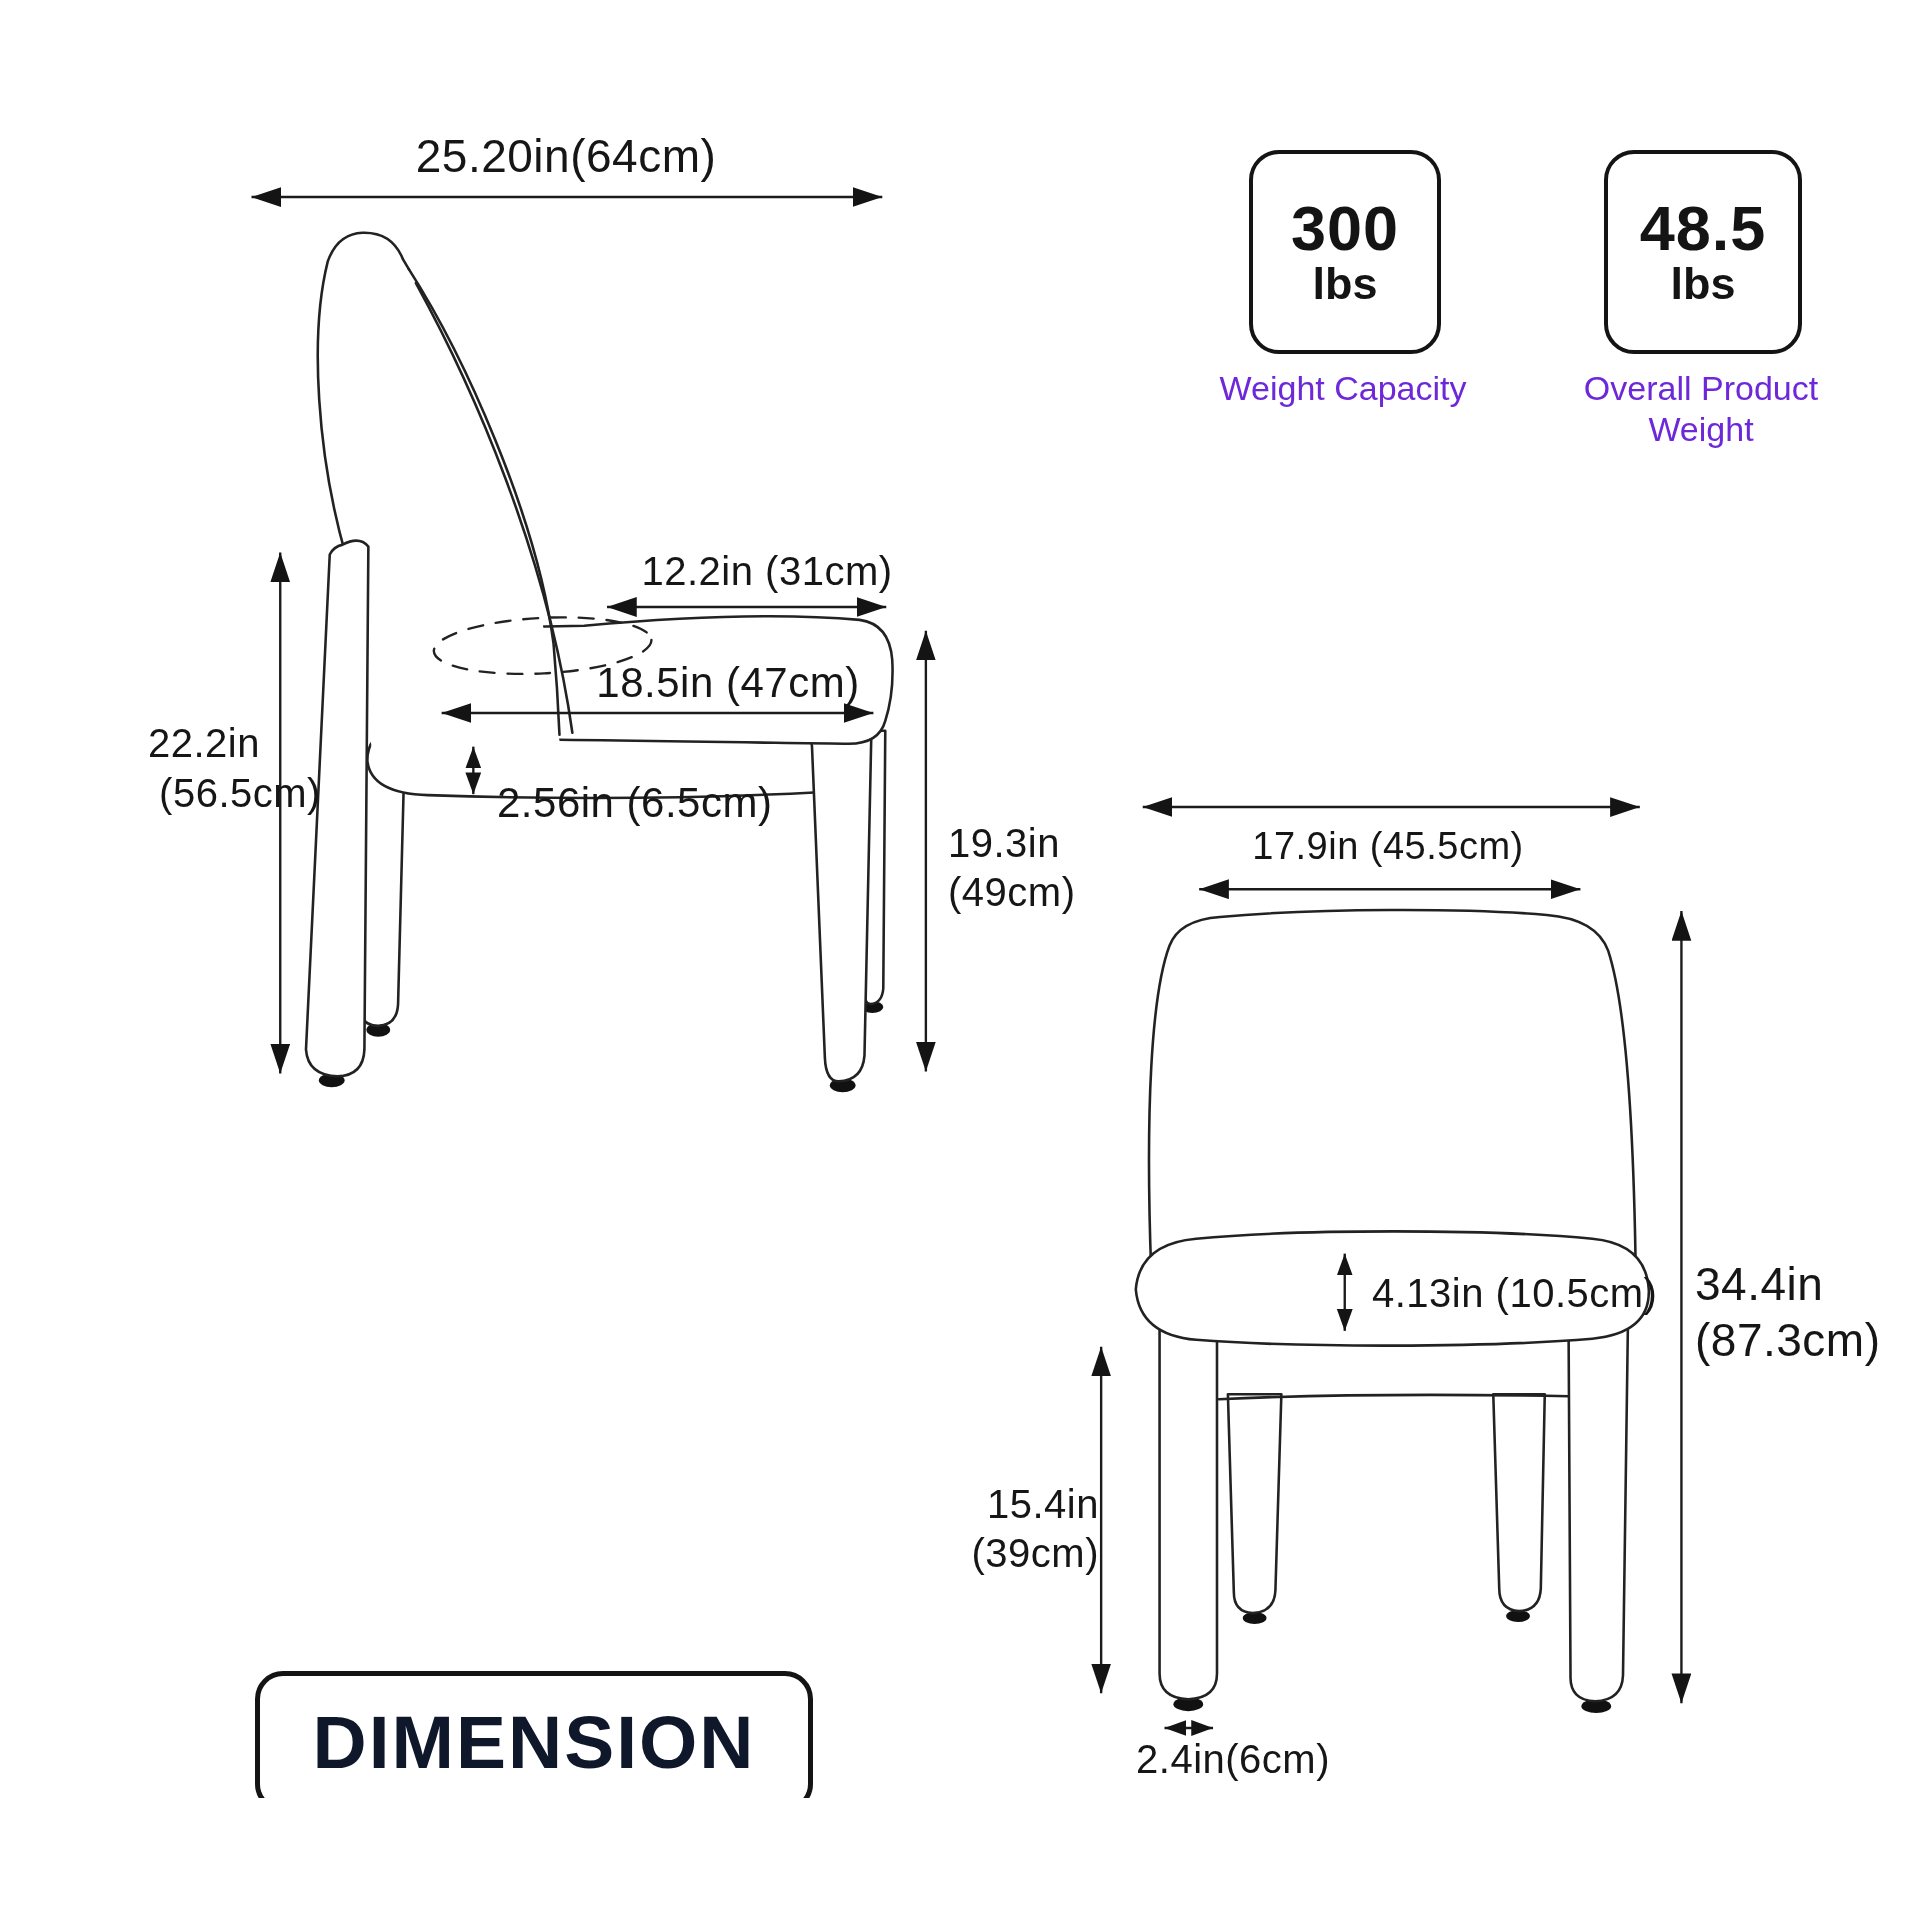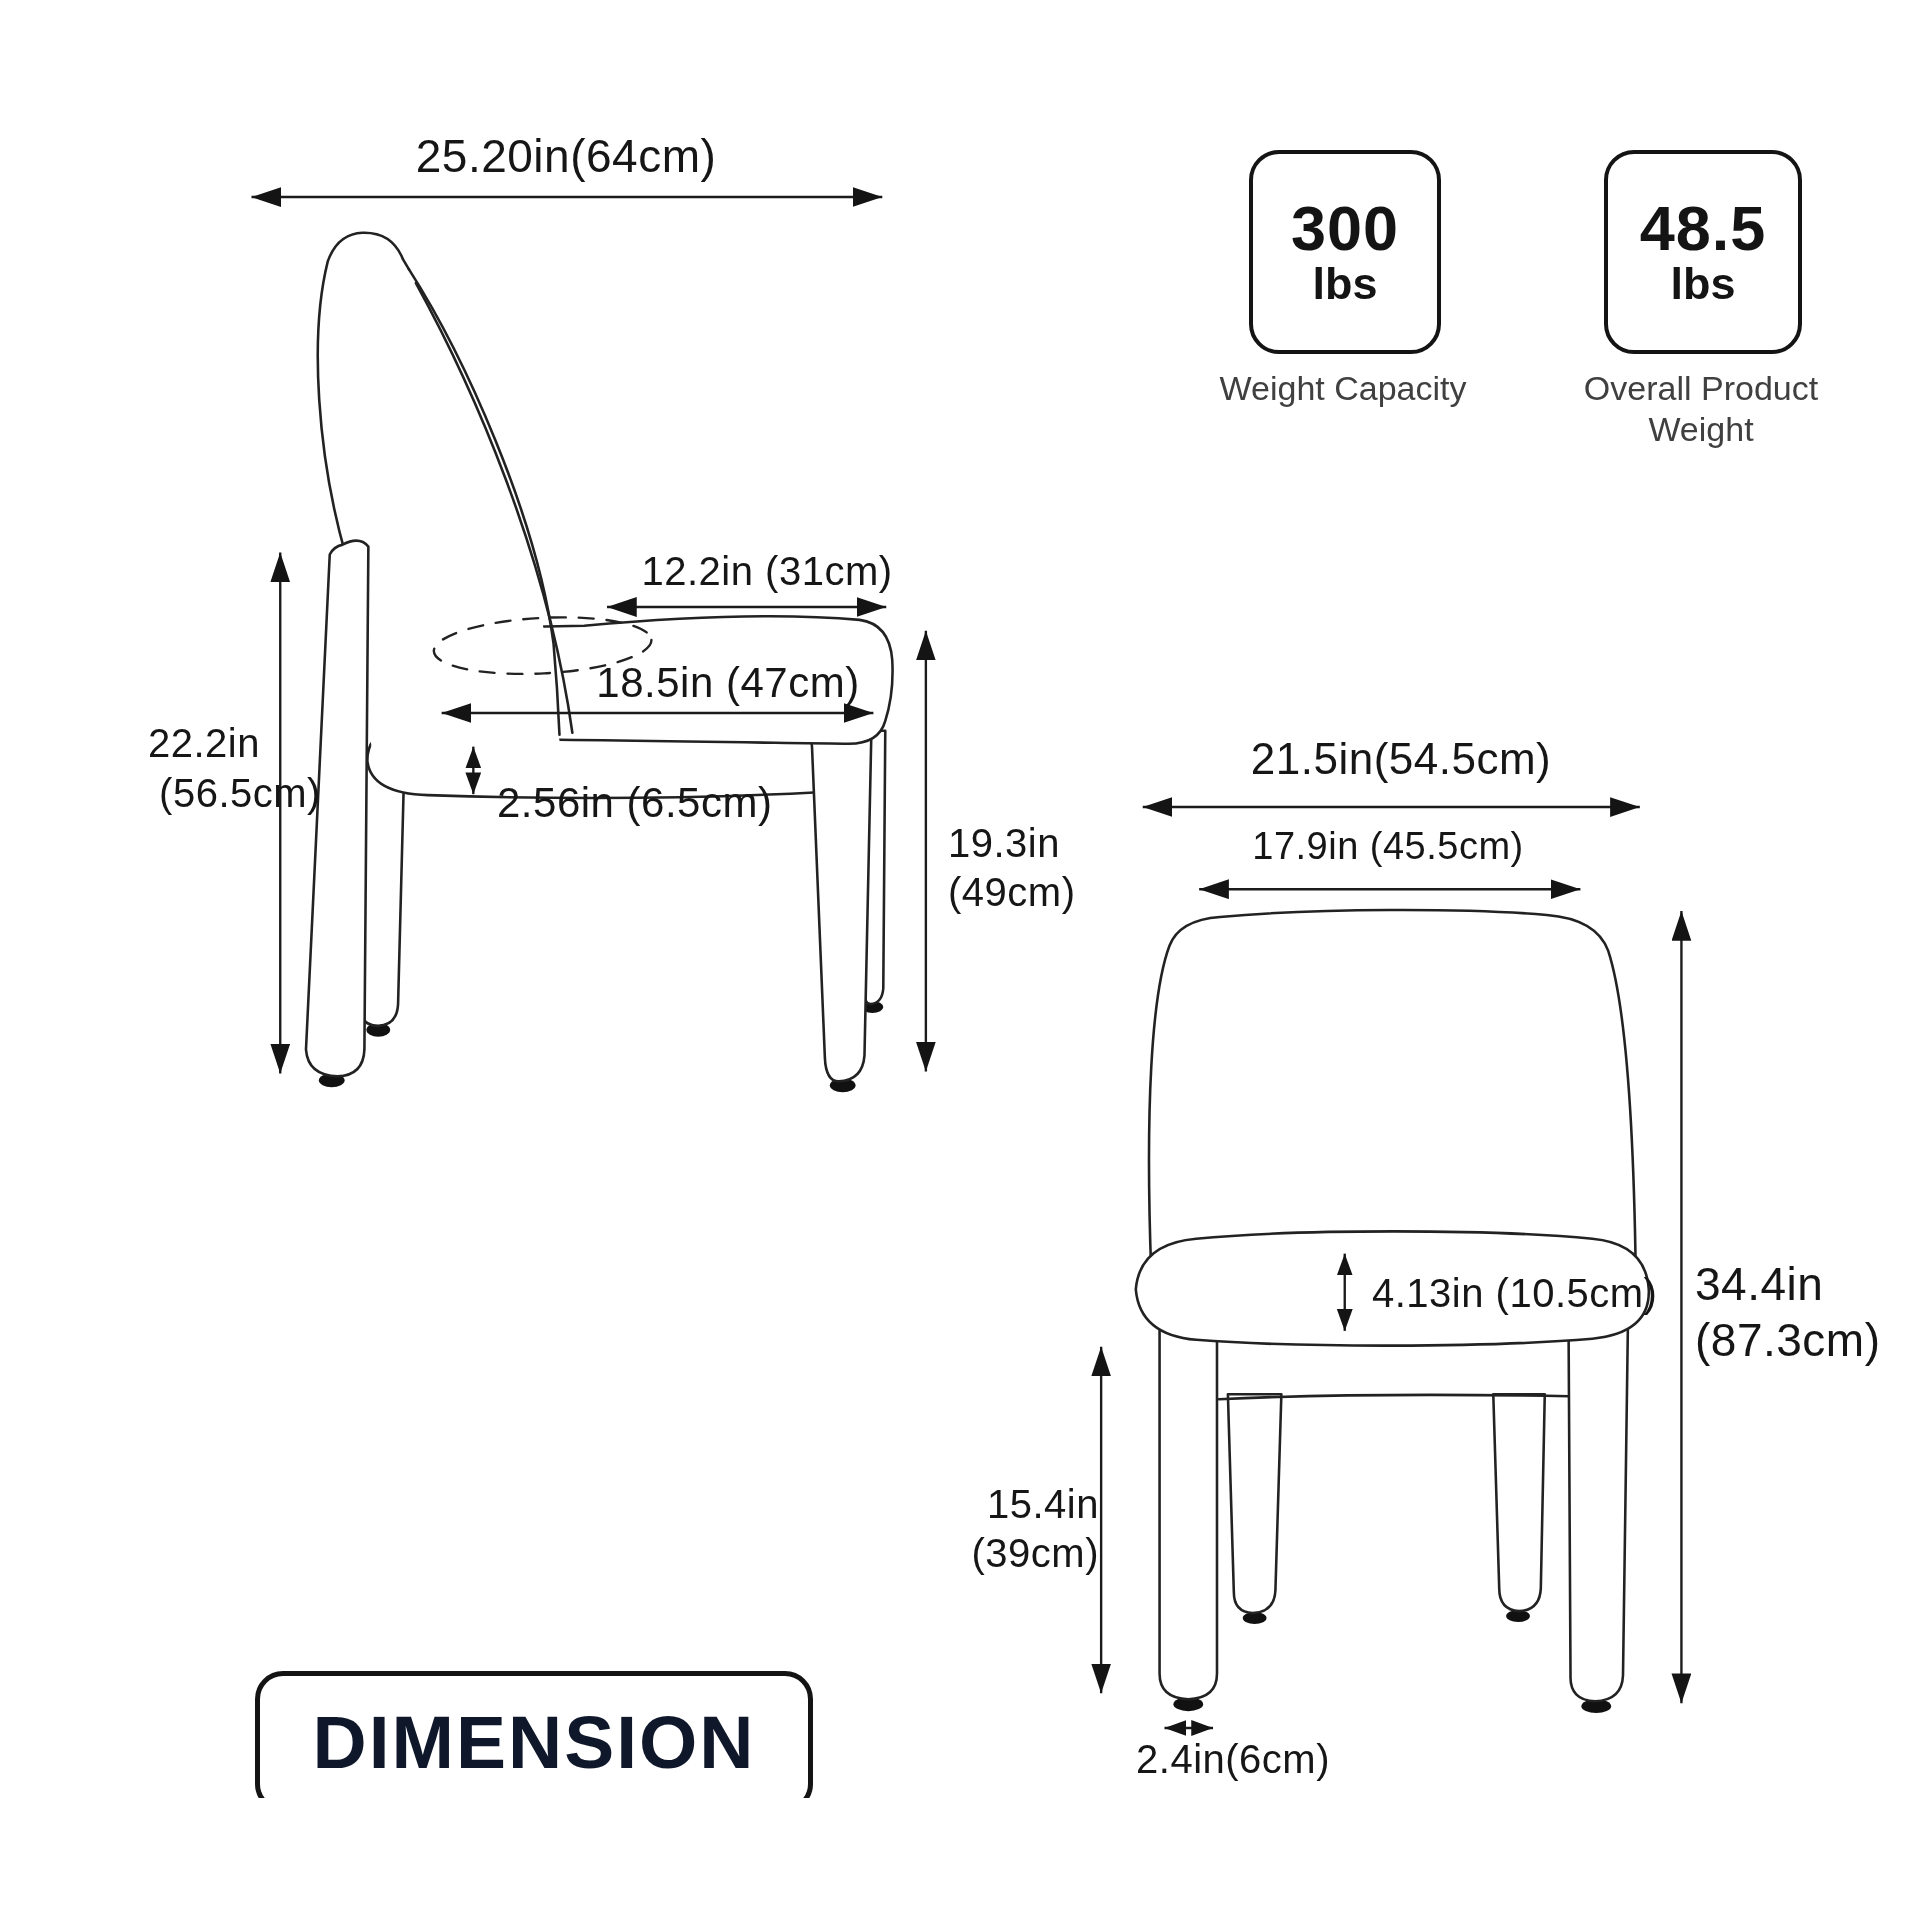--- a/index.html
+++ b/index.html
@@ -19,21 +19,21 @@
   .fs46{font-size:46px;} .fs44{font-size:44px;} .fs42{font-size:42px;}
   .fs40{font-size:40px;} .fs38{font-size:38px;}
   .badge{
     position:absolute;border:4px solid #141414;border-radius:30px;background:#fff;
     display:flex;flex-direction:column;align-items:center;justify-content:center;
   }
   .badge .val{font-weight:bold;font-size:63px;line-height:1.0;letter-spacing:1px;}
   .badge .unit{font-weight:bold;font-size:45px;line-height:1.05;}
   .badge-caption{
     position:absolute;font-size:34px;text-align:center;line-height:1.22;
-    transform:translate(-50%,0);color:#404040;
+    transform:translate(-50%,0);color:#6d28d9;
   }
   .title-box{
     position:absolute;left:255px;top:1671px;width:548px;height:131px;
     border:5px solid #141414;border-radius:28px;background:#fff;
     display:flex;align-items:center;justify-content:center;
   }
   .title-box .t{font-weight:bold;font-size:75px;letter-spacing:2px;color:#0f172a;}
 </style>
 </head>
 <body>
@@ -128,21 +128,20 @@
   <div class="lbl fs42" style="left:728px;top:683px;">18.5in (47cm)</div>
 
   <div class="lbl fs42 left" style="left:497px;top:803px;text-align:right;">2.56in (6.5cm)</div>
 
   <div class="lbl fs40" style="left:204px;top:744px;">22.2in</div>
   <div class="lbl fs40" style="left:204px;top:794px;margin-left:36px;">(56.5cm)</div>
 
   <div class="lbl fs40 left" style="left:948px;top:844px;">19.3in</div>
   <div class="lbl fs40 left" style="left:948px;top:893px;">(49cm)</div>
 
-  <div class="lbl fs44" style="left:1401px;top:759px;">21.5in(54.5cm)</div>
 
   <div class="lbl fs38" style="left:1388px;top:846px;">17.9in (45.5cm)</div>
 
   <div class="lbl fs40 left" style="left:1372px;top:1294px;">4.13in (10.5cm)</div>
 
   <div class="lbl fs46 left" style="left:1695px;top:1284px;">34.4in</div>
   <div class="lbl fs46 left" style="left:1695px;top:1340px;">(87.3cm)</div>
 
   <div class="lbl fs40 right" style="left:1099px;top:1505px;">15.4in</div>
   <div class="lbl fs40 right" style="left:1099px;top:1554px;">(39cm)</div>

